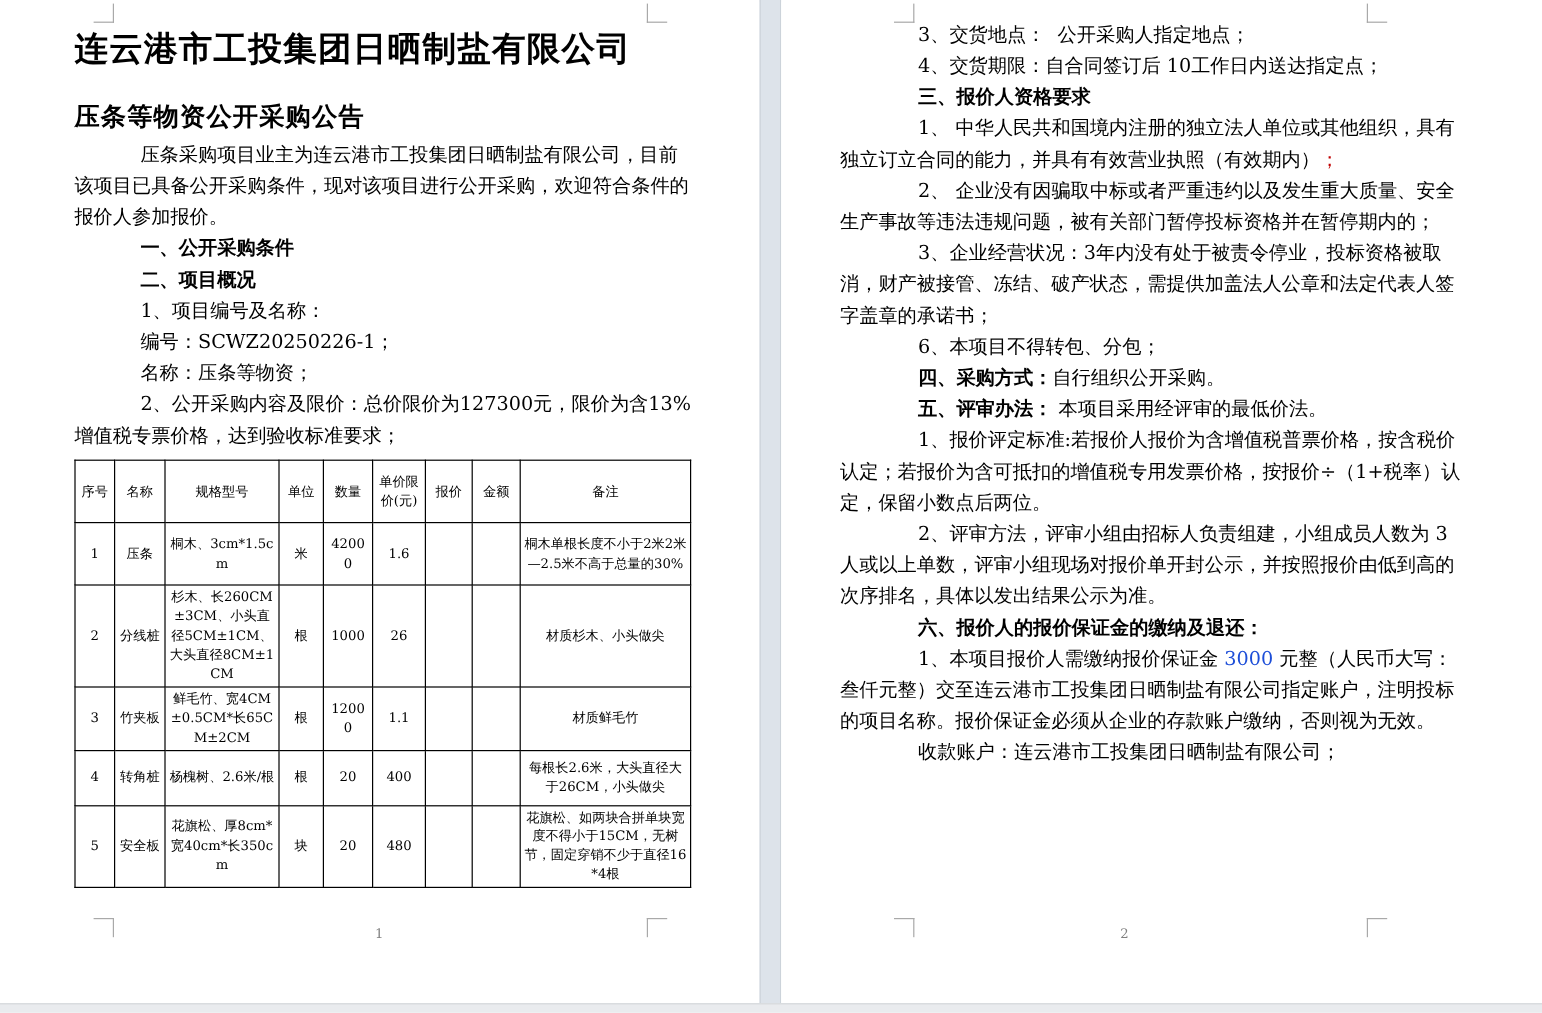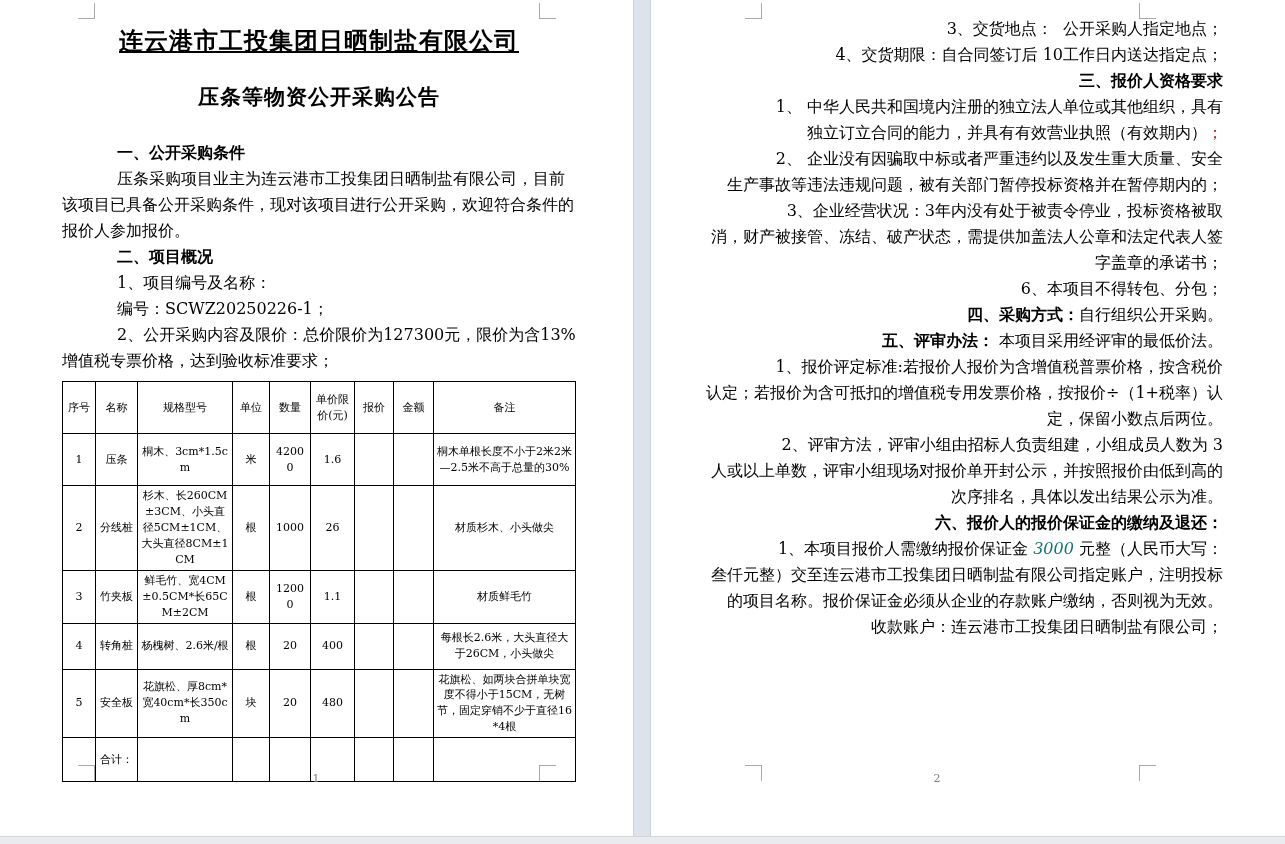--- a/index.html
+++ b/index.html
@@ -27,22 +27,22 @@
   .page-left .mark.tr,.page-left .mark.br{left:539px;}
   .page-right .mark.tl,.page-right .mark.bl{left:94px;}
   .page-right .mark.tr,.page-right .mark.br{left:488px;}
 
   .page-num{position:absolute;top:772px;font-size:11px;color:#808080;width:40px;text-align:center;}
   .page-left .page-num{left:296px;}
   .page-right .page-num{left:266px;}
 
   
   .p1-content{position:absolute;left:62px;top:22px;width:514px;}
-  .title1{text-align:center;font-size:24px;font-weight:bold;line-height:38px;margin:0 0 22px 0;letter-spacing:1px;text-decoration:underline;}
-  .title2{text-align:center;font-size:21px;font-weight:bold;line-height:30px;margin:0 0 28px 0;letter-spacing:1px;}
+  .title1{text-align:left;font-size:28px;font-weight:bold;line-height:38px;margin:0 0 22px 0;letter-spacing:1px;}
+  .title2{font-size:21px;font-weight:bold;line-height:30px;margin:0 0 4px 0;letter-spacing:1px;}
   .p1-content p{margin:0;font-size:16px;line-height:26px;white-space:pre-wrap;}
   .ind{text-indent:55px;}
   .bold{font-weight:bold;}
 
   
   table.goods{border-collapse:collapse;table-layout:fixed;width:513px;margin-top:7px;
     font-size:11px;}
   table.goods td,table.goods th{border:1px solid #000;padding:2px 3px;text-align:center;
     vertical-align:middle;font-weight:normal;line-height:1.45;word-break:break-all;box-sizing:border-box;}
   table.goods th span{display:inline-block;width:auto;}
@@ -51,48 +51,49 @@
   tr.h-r1{height:52px;}
   tr.h-r2{height:72px;}
   tr.h-r3{height:52px;}
   tr.h-r4{height:46px;}
   tr.h-r5{height:66px;}
   tr.h-total{height:44px;}
   td.c-price{text-align:right;padding-right:8px;}
   td.c-total-label{text-align:left;padding-left:4px;}
 
   
-  .p2-content{position:absolute;left:49px;top:16px;width:523px;text-align:right;}
+  .p2-content{position:absolute;left:49px;top:16px;width:523px;}
   .p2-content p{margin:0;font-size:16px;line-height:26px;white-space:pre-wrap;}
   .ind2{text-indent:65px;}
   .lh-sm{line-height:24px;}
   .lh-md{line-height:31px;}
-  .red{color:#0f766e;font-style:italic;}
+  .red{color:#1d4ed8;}
   .rev-red{color:#c00000;}
 </style>
 </head>
 <body>
 
 <div class="top-edge"></div>
 
 <div class="page page-left">
   <div class="mark tl"></div>
   <div class="mark tr"></div>
   <div class="mark bl"></div>
   <div class="mark br"></div>
 
   <div class="p1-content">
     <div class="title1">连云港市工投集团日晒制盐有限公司</div>
     <div class="title2">压条等物资公开采购公告</div>
 
+    <p class="ind">压条采购项目业主为连云港市工投集团日晒制盐有限公司，目前该项目已具备公开采购条件，现对该项目进行公开采购，欢迎符合条件的报价人参加报价。</p>
     <p class="ind bold">一、公开采购条件</p>
-    <p class="ind">压条采购项目业主为连云港市工投集团日晒制盐有限公司，目前该项目已具备公开采购条件，现对该项目进行公开采购，欢迎符合条件的报价人参加报价。</p>
     <p class="ind bold">二、项目概况</p>
     <p class="ind">1、项目编号及名称：</p>
     <p class="ind">编号：SCWZ20250226-1；</p>
+    <p class="ind">名称：压条等物资；</p>
     <p class="ind">2、公开采购内容及限价：总价限价为127300元，限价为含13%增值税专票价格，达到验收标准要求；</p>
 
     <table class="goods">
       <colgroup>
         <col style="width:33px">
           <col style="width:42px">
           <col style="width:95px">
         <col style="width:37px">
           <col style="width:41px">
           <col style="width:44px">
@@ -160,31 +161,20 @@
         <td>5</td>
         <td>安全板</td>
         <td>花旗松、厚8cm*宽40cm*长350cm</td>
         <td>块</td>
         <td>20</td>
         <td class="c-price">480</td>
         <td></td>
         <td></td>
         <td>花旗松、如两块合拼单块宽度不得小于15CM，无树节，固定穿销不少于直径16*4根</td>
       </tr>
-      <tr class="h-total">
-        <td></td>
-        <td class="c-total-label">合计：</td>
-        <td></td>
-        <td></td>
-        <td></td>
-        <td></td>
-        <td></td>
-        <td></td>
-        <td></td>
-      </tr>
     </tbody>
       </table>
   </div>
 
   <div class="page-num">1</div>
 </div>
 
 <div class="page-gap"></div>
 
 <div class="page page-right">

